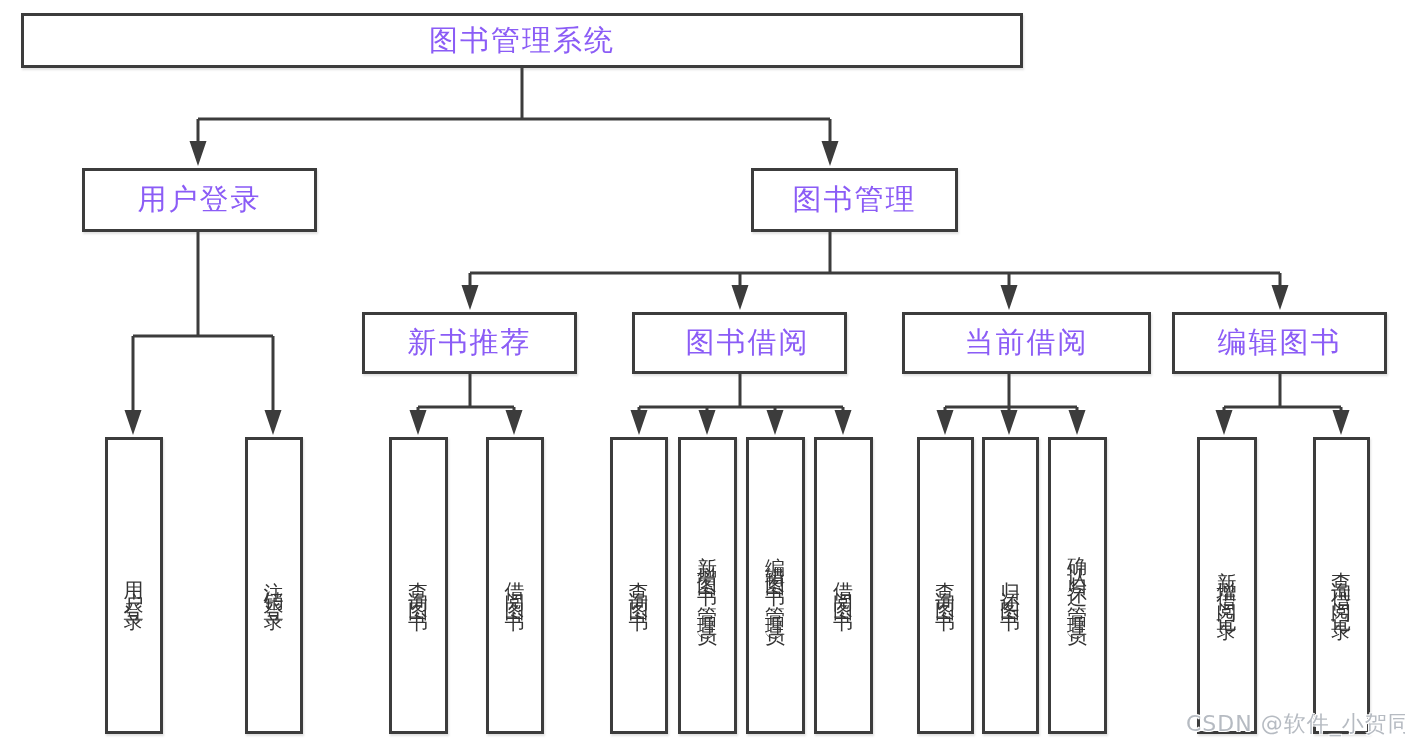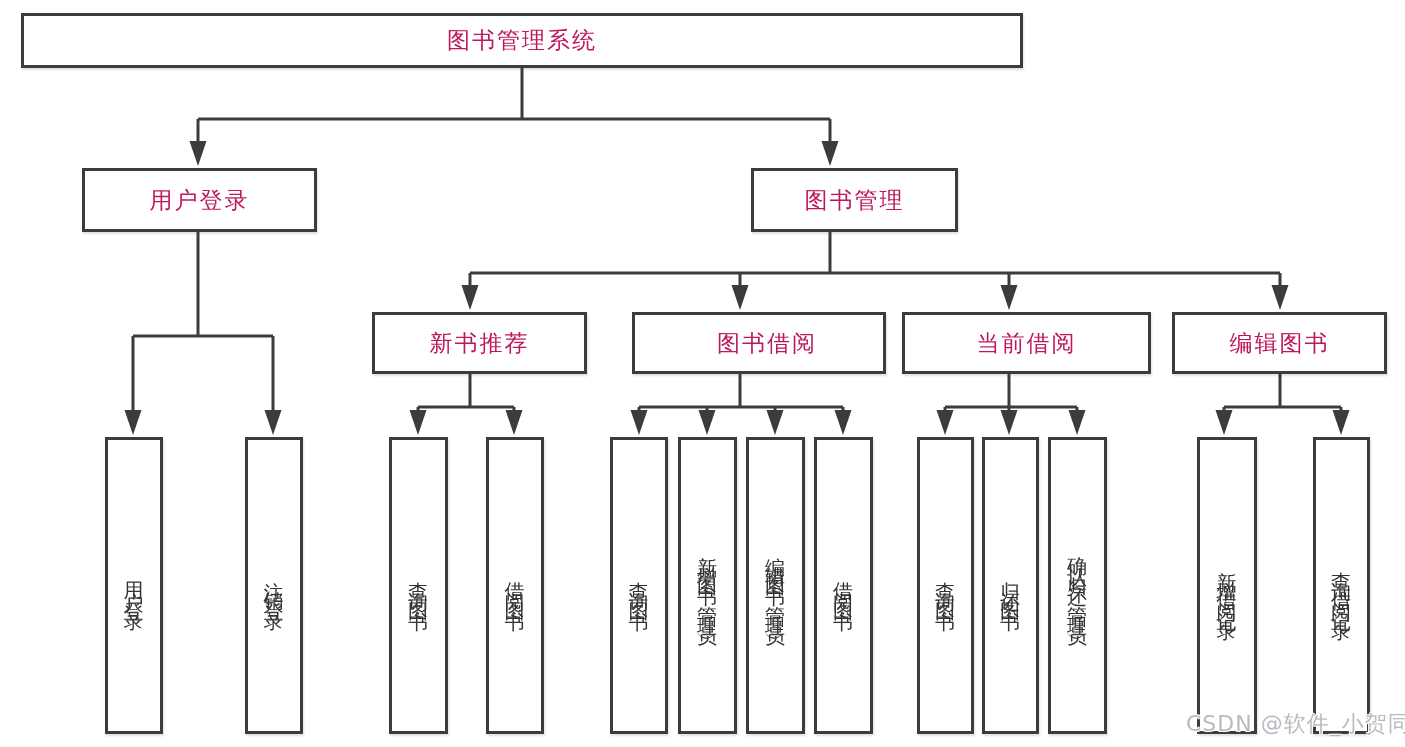--- a/index.html
+++ b/index.html
@@ -24,23 +24,23 @@
     position: absolute;
     background: #ffffff;
     border: 3px solid #3c3c3c;
     display: flex;
     align-items: center;
     justify-content: center;
     z-index: 1;
     box-shadow: 1px 2px 2px rgba(90,90,90,0.18);
   }
   .hbox .lbl {
-    font-size: 23px;
+    font-size: 29px;
     letter-spacing: 2px;
-    color: #be185d;
+    color: #8b5cf6;
     white-space: nowrap;
   }
   .vbox .lbl {
     writing-mode: vertical-lr;
     text-orientation: mixed;
     font-size: 20px;
     letter-spacing: 10px;
     line-height: 1;
     color: #333333;
   }
@@ -120,24 +120,24 @@
     <span class="lbl">图书管理系统</span>
   </div>
 
   <div class="hbox" style="left:82px; top:168px; width:235px; height:64px;">
     <span class="lbl">用户登录</span>
   </div>
   <div class="hbox" style="left:751px; top:168px; width:207px; height:64px;">
     <span class="lbl">图书管理</span>
   </div>
 
-  <div class="hbox" style="left:372px; top:312px; width:215px; height:62px;">
+  <div class="hbox" style="left:362px; top:312px; width:215px; height:62px;">
     <span class="lbl">新书推荐</span>
   </div>
-  <div class="hbox" style="left:632px; top:312px; width:254px; height:62px;padding-left:16px;">
+  <div class="hbox" style="left:632px; top:312px; width:215px; height:62px;padding-left:16px;">
     <span class="lbl">图书借阅</span>
   </div>
   <div class="hbox" style="left:902px; top:312px; width:249px; height:62px;">
     <span class="lbl">当前借阅</span>
   </div>
   <div class="hbox" style="left:1172px; top:312px; width:215px; height:62px;">
     <span class="lbl">编辑图书</span>
   </div>
 
   <div class="vbox" style="left:105px; top:437px; width:58px; height:297px;">

